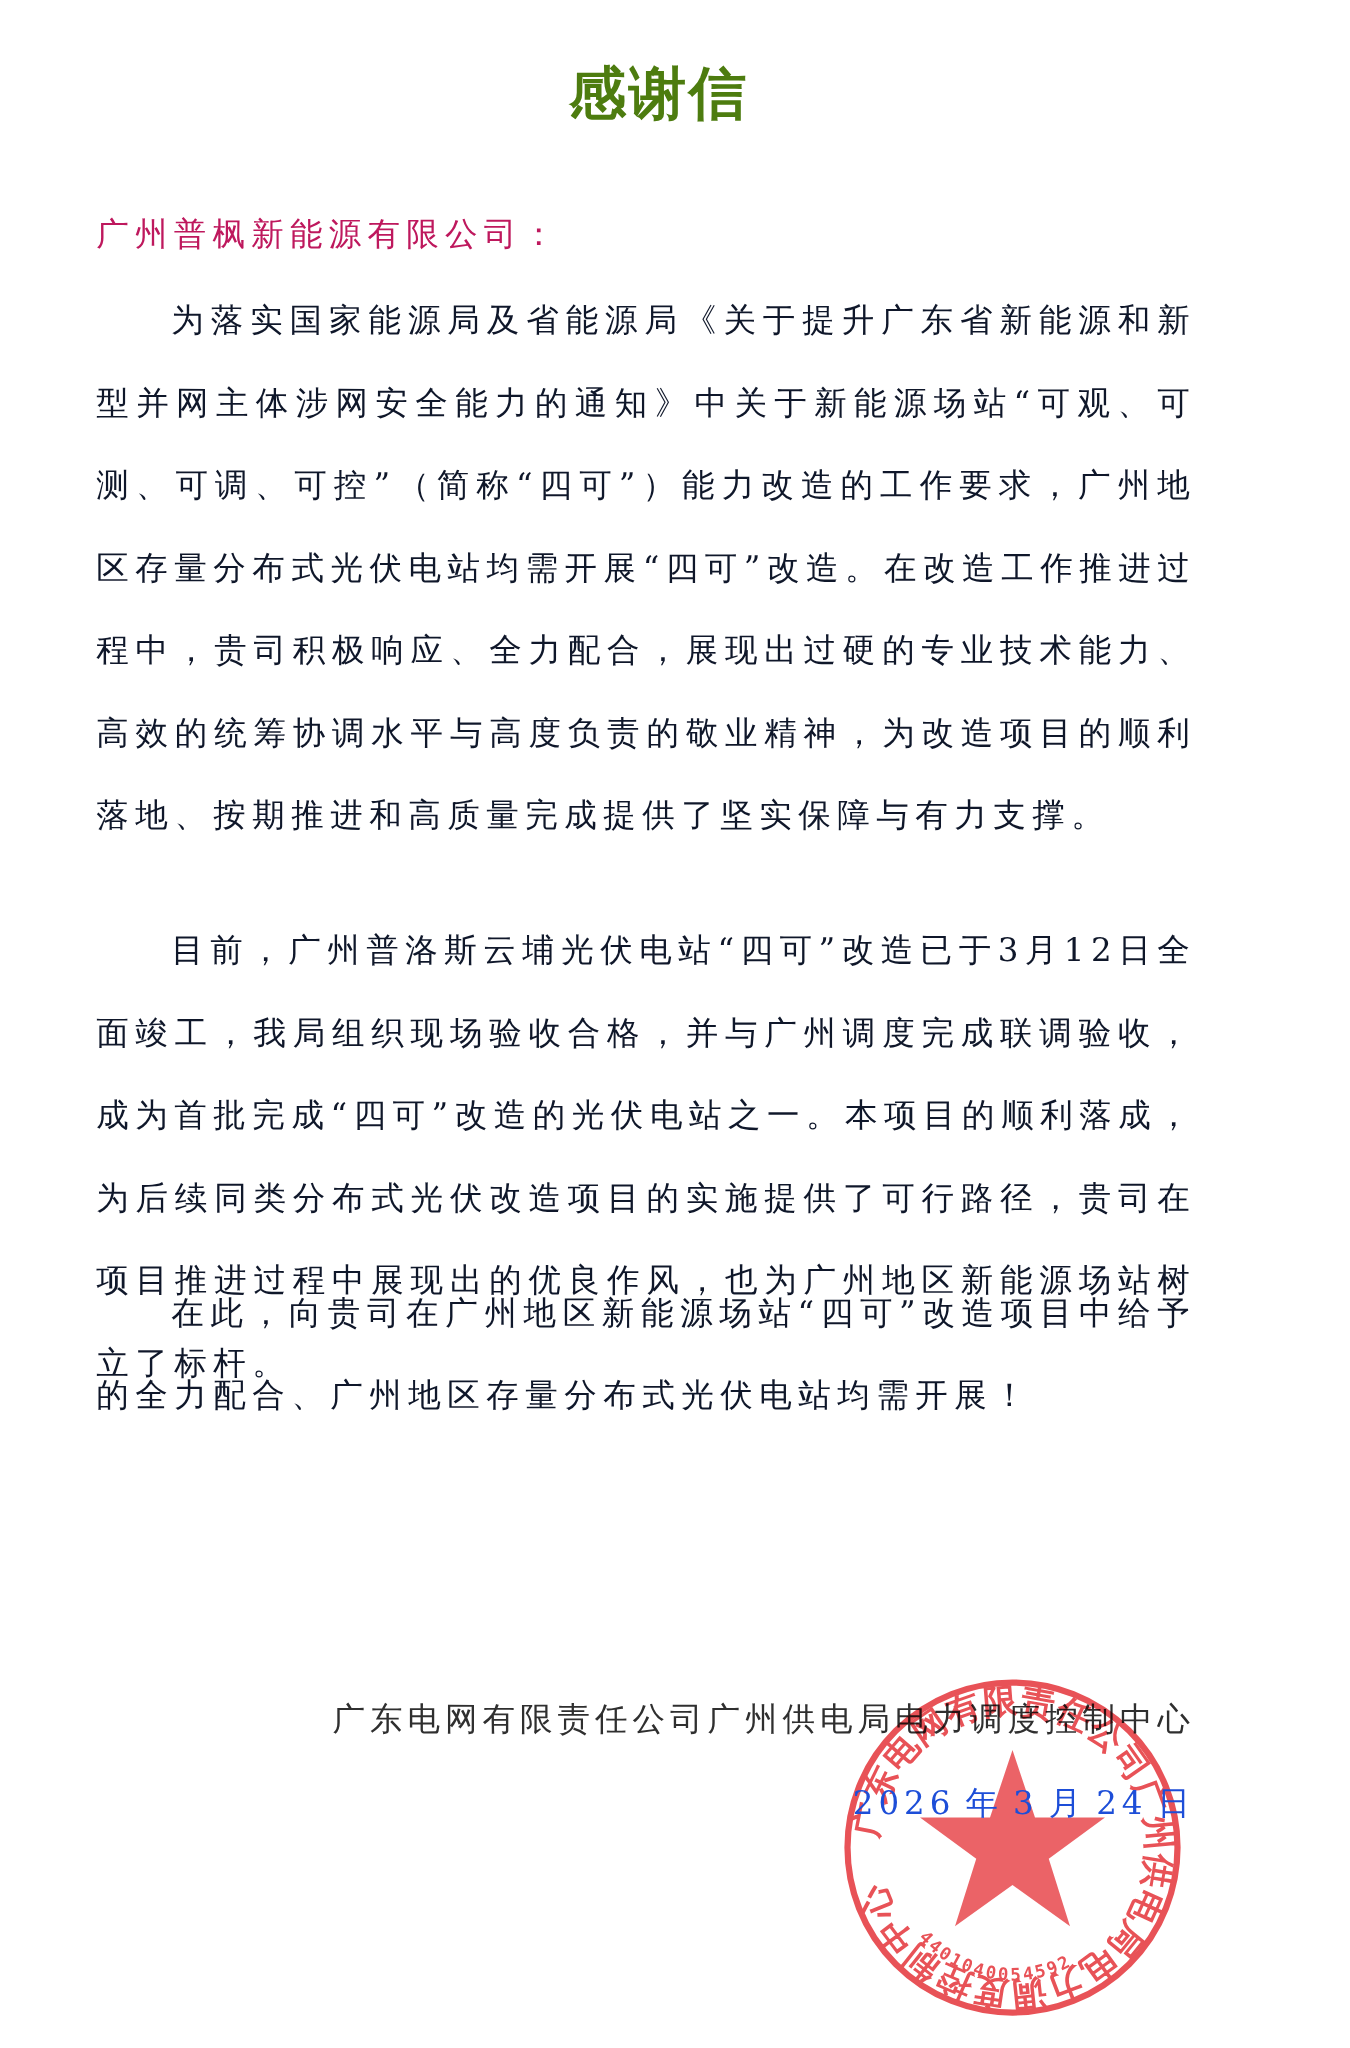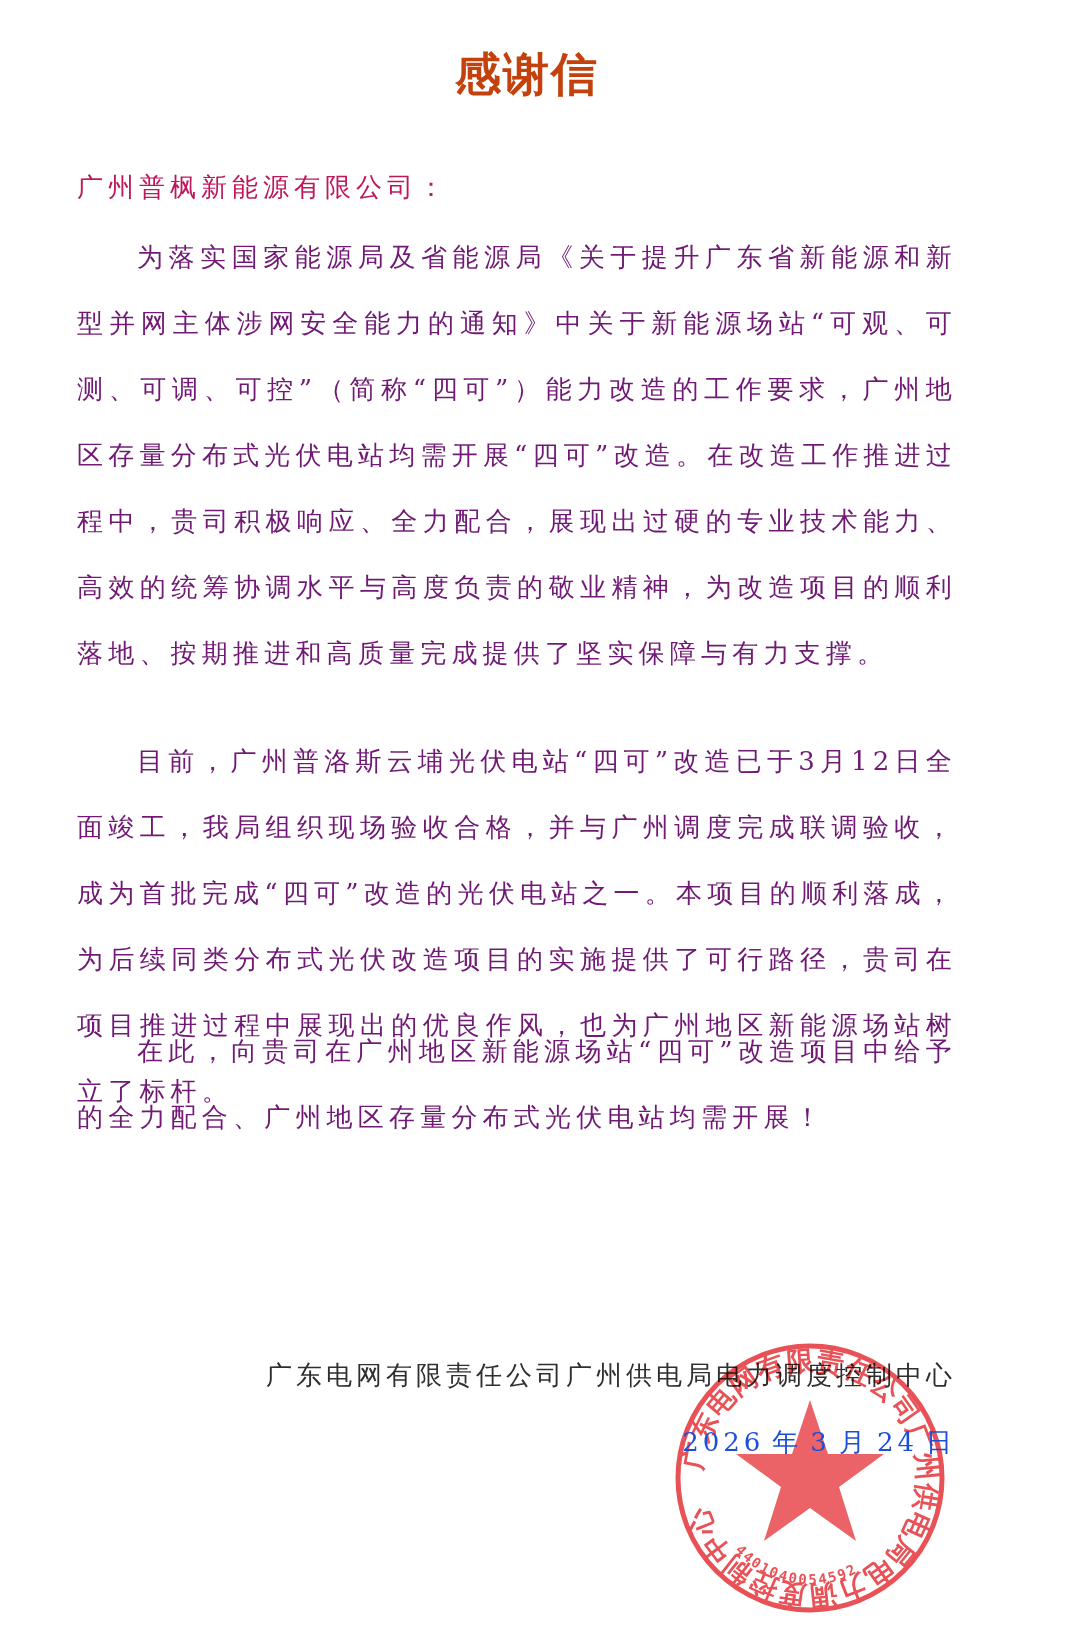--- a/index.html
+++ b/index.html
@@ -16,42 +16,42 @@
       font-family: "DejaVu Sans", "Liberation Sans", sans-serif;
     }
     .title {
       position: absolute;
       top: 44px;
       left: 0;
       width: 1054px;
       text-align: center;
       font-size: 46px;
       font-weight: bold;
-      color: #c2410c;
+      color: #4d7c0f;
       letter-spacing: 2px;
       font-family: "DejaVu Sans", sans-serif;
     }
     .salutation {
       position: absolute;
       top: 170px;
       left: 77px;
       font-size: 26px;
       letter-spacing: 5px;
       color: #be185d;
       font-family: "DejaVu Serif", "Liberation Serif", serif;
     }
     .body-text {
       position: absolute;
       left: 77px;
       width: 880px;
       font-size: 26px;
       line-height: 66px;
       letter-spacing: 5.2px;
       text-align: justify;
-      color: #701a75;
+      color: #0f172a;
       font-family: "DejaVu Serif", "Liberation Serif", serif;
       text-indent: 60px;
     }
     .p1 { top: 224px; }
     .p2 { top: 728px; }
     .p3 { top: 1018px; }
     .signature {
       position: absolute;
       top: 1358px;
       right: 124px;

